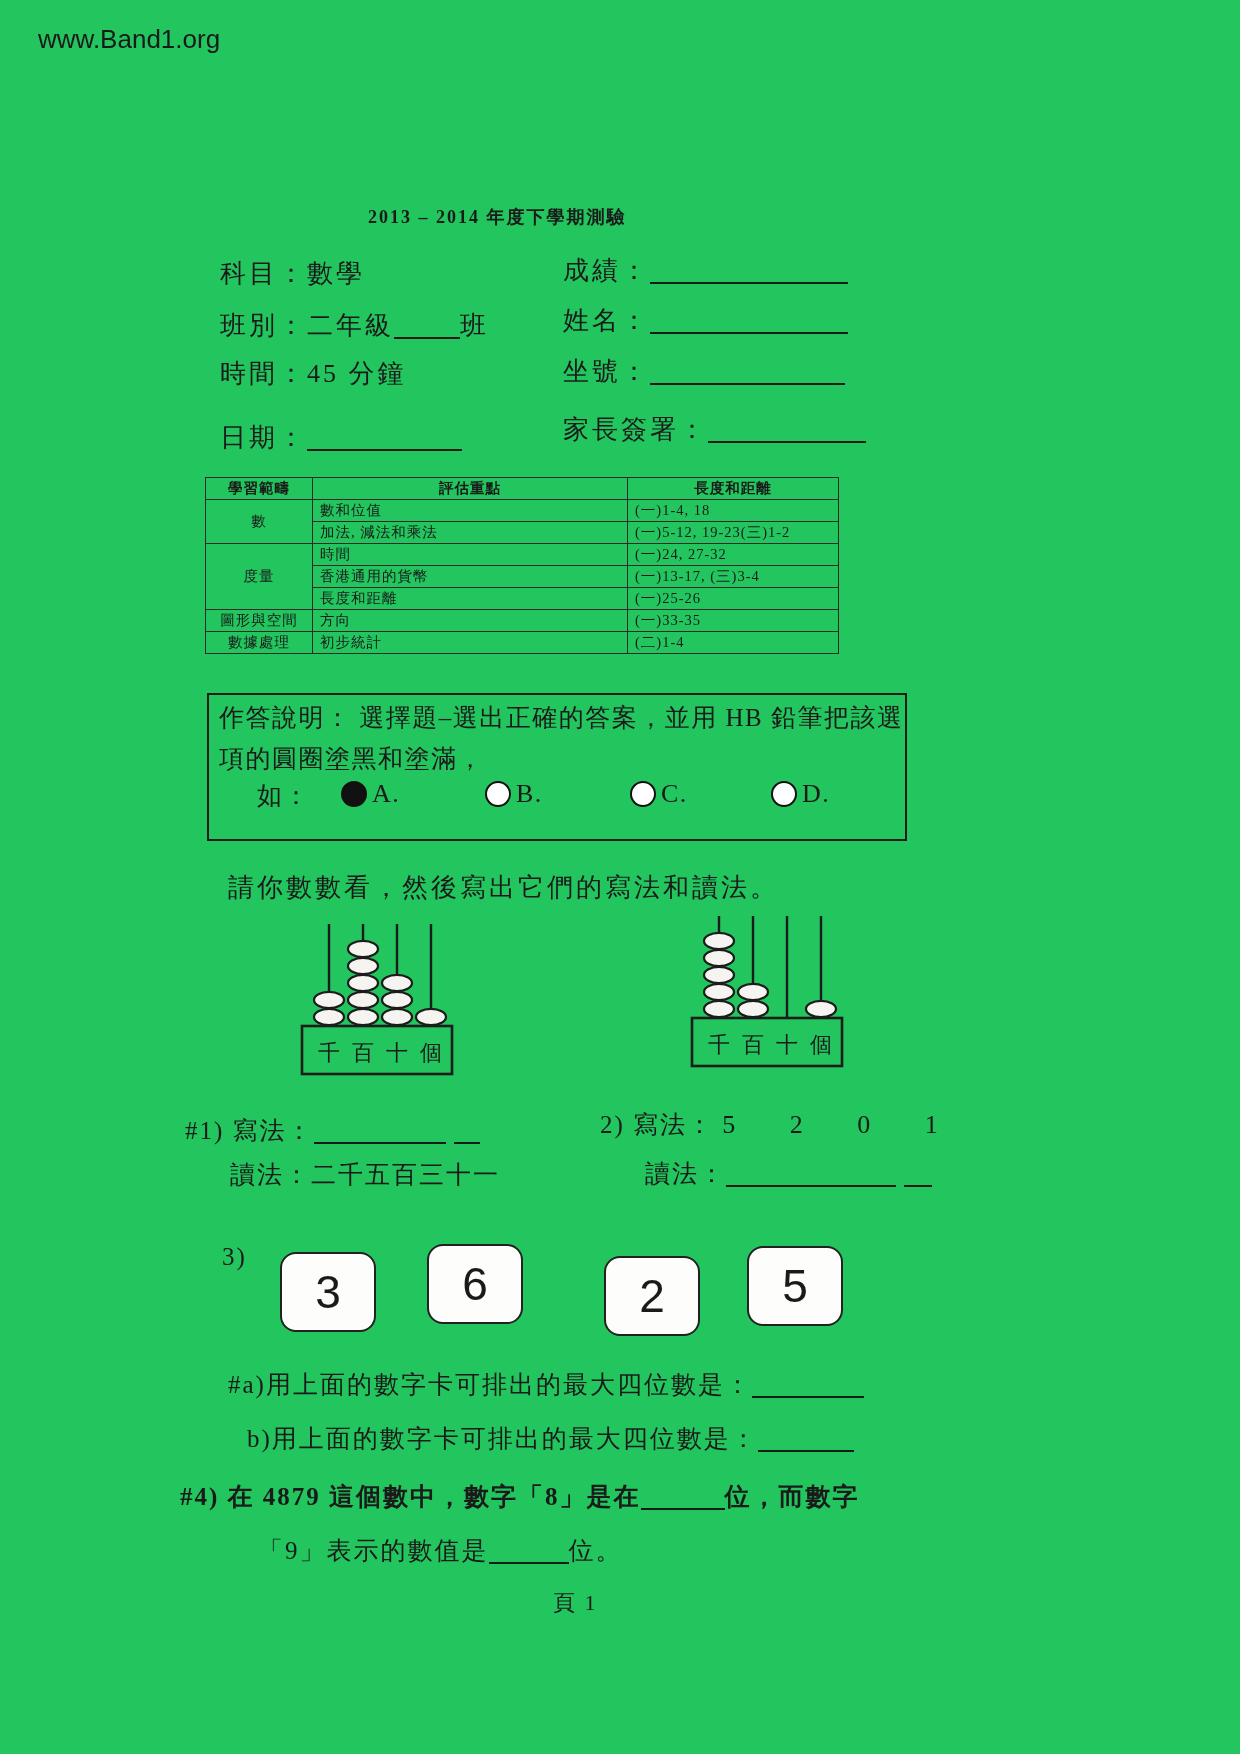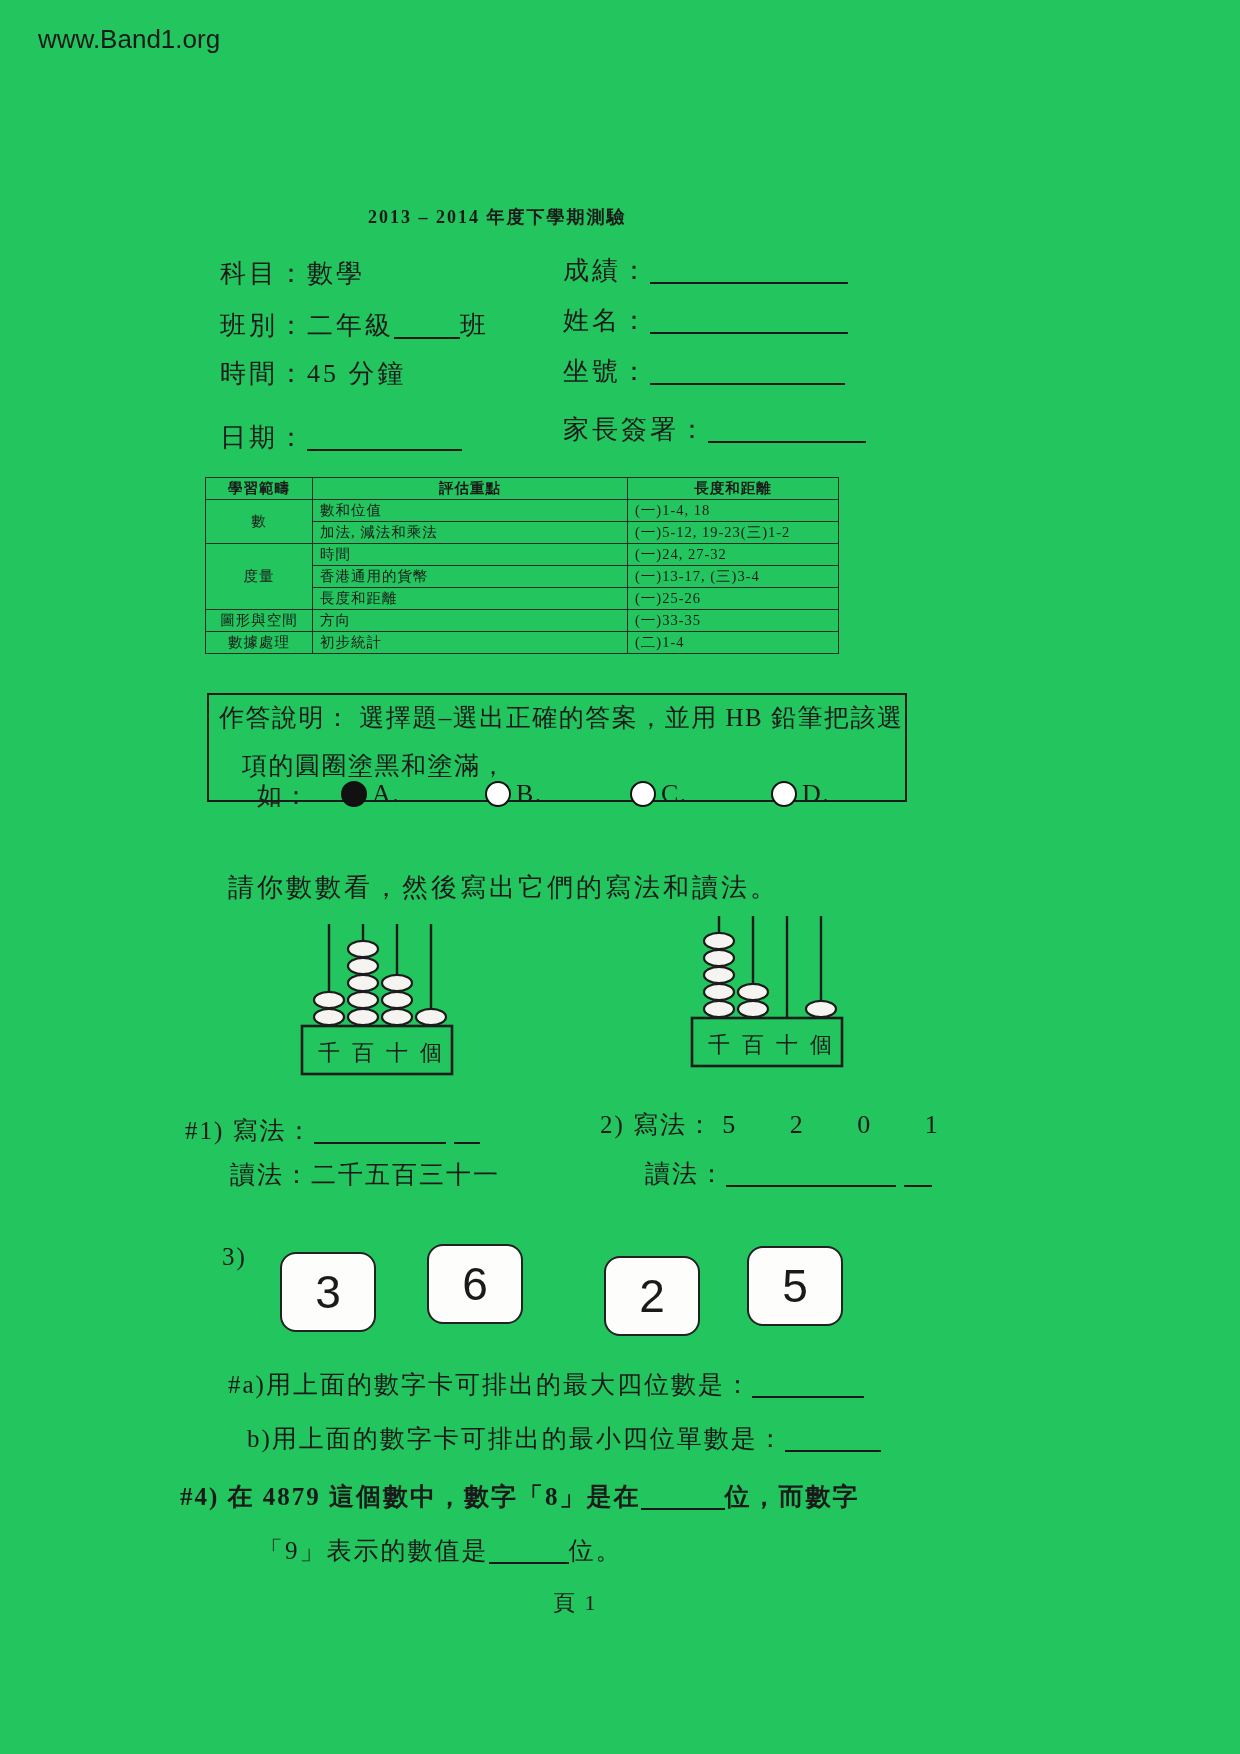--- a/index.html
+++ b/index.html
@@ -19,21 +19,21 @@
   .bl{display:inline-block;height:1em;border-bottom:2.2px solid #1a1a1a;transform:translateY(5px);}
   
   table.syl{border-collapse:collapse;font-size:14.5px;letter-spacing:1px;}
   table.syl th,table.syl td{border:1.6px solid #2a2a2a;padding:1px 7px;height:19px;}
   table.syl th{font-weight:600;text-align:center;}
   td.dom{text-align:center;width:92px;}
   td.focus{width:300px;text-align:left;}
   td.items{width:196px;text-align:left;}
   
   .instr-box{
-    position:absolute;left:207px;top:693px;width:700px;height:109px;
+    position:absolute;left:207px;top:693px;width:700px;height:148px;
     border:2.6px solid #1c1c1c;box-sizing:border-box;
   }
   .instr-box .l{position:absolute;white-space:nowrap;font-size:25px;letter-spacing:1.5px;}
   .opt-circle{display:inline-block;width:26px;height:26px;border:2.6px solid #111;
     border-radius:50%;background:#fff;vertical-align:-5px;margin-right:5px;box-sizing:border-box;}
   .opt-circle.filled{background:#111;}
   .opt-label{font-size:26px;}
   
   .card{
     position:absolute;width:96px;height:80px;border:2.6px solid #222;border-radius:16px;
@@ -123,21 +123,21 @@
         <td class="dom">數據處理</td>
         <td class="focus">初步統計</td>
         <td class="items">(二)1-4</td>
       </tr>
     </tbody>
       </table>
   </div>
 
   <div class="instr-box">
     <div class="l" style="left:10px;top:6px;">作答說明： 選擇題–選出正確的答案，並用 HB 鉛筆把該選</div>
-    <div class="l" style="left:10px;top:54px;margin-left:23px;">項的圓圈塗黑和塗滿，</div>
+    <div class="l" style="left:10px;top:47px;">項的圓圈塗黑和塗滿，</div>
     <div class="l" style="left:48px;top:84px;">如：</div>
     <div class="l" style="left:132px;top:84px;">
       <span class="opt-circle filled"></span><span class="opt-label">A.</span>
     </div>
     <div class="l" style="left:276px;top:84px;">
       <span class="opt-circle"></span><span class="opt-label">B.</span>
     </div>
     <div class="l" style="left:421px;top:84px;">
       <span class="opt-circle"></span><span class="opt-label">C.</span>
     </div>
@@ -217,21 +217,21 @@
     <span>2</span>
   </div>
   <div class="card" style="left:747px;top:1246px;">
     <span>5</span>
   </div>
 
   <div class="abs q" style="left:228px;top:1366px;">
     <span>#a)用上面的數字卡可排出的最大四位數是：</span><span class="bl" style="width:112px;"></span>
   </div>
   <div class="abs q" style="left:247px;top:1420px;">
-    <span>b)用上面的數字卡可排出的最小四位單數是：</span><span class="bl" style="width:96px;"></span>
+    <span>b)用上面的數字卡可排出的最大四位數是：</span><span class="bl" style="width:96px;"></span>
   </div>
 
   <div class="abs q" style="left:180px;top:1478px;font-weight:bold;">
     <span>#4)</span>
     <span>在 4879 這個數中，數字「8」是在</span><span class="bl" style="width:84px;"></span><span>位，而數字</span>
   </div>
   <div class="abs q" style="left:258px;top:1532px;">
     <span>「9」表示的數值是</span><span class="bl" style="width:80px;"></span><span>位。</span>
   </div>
 

